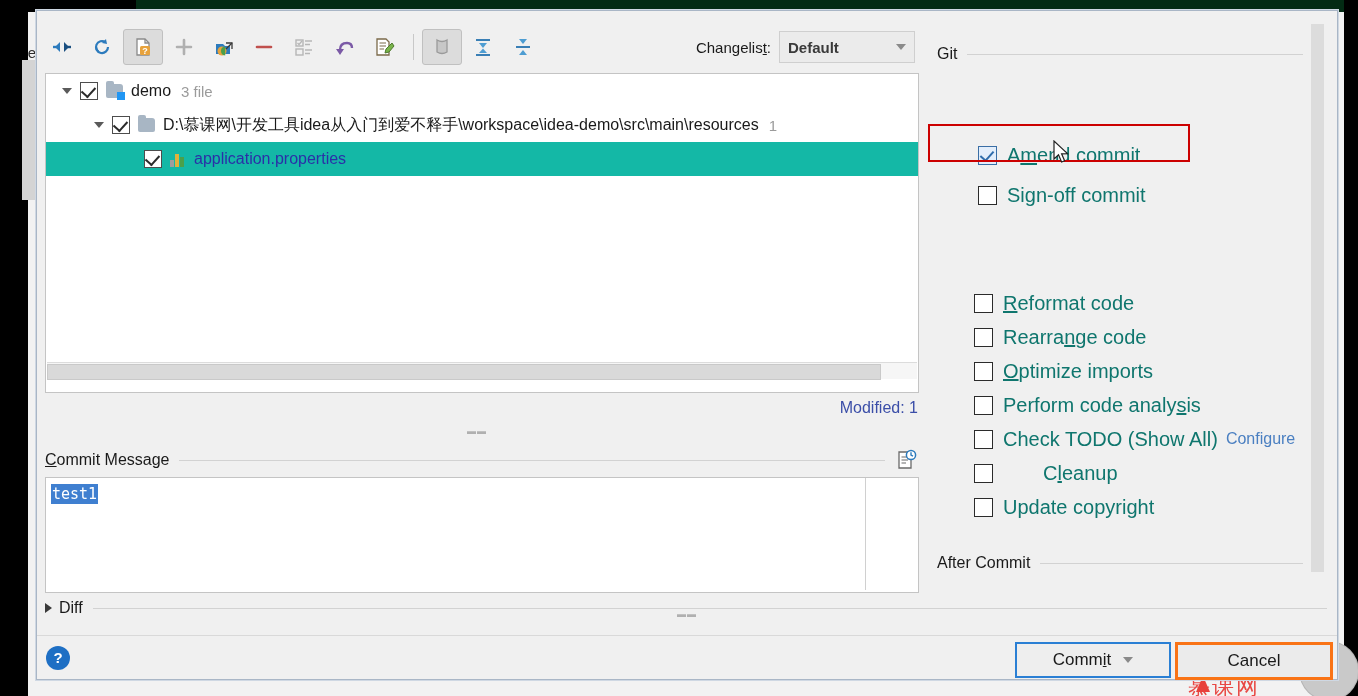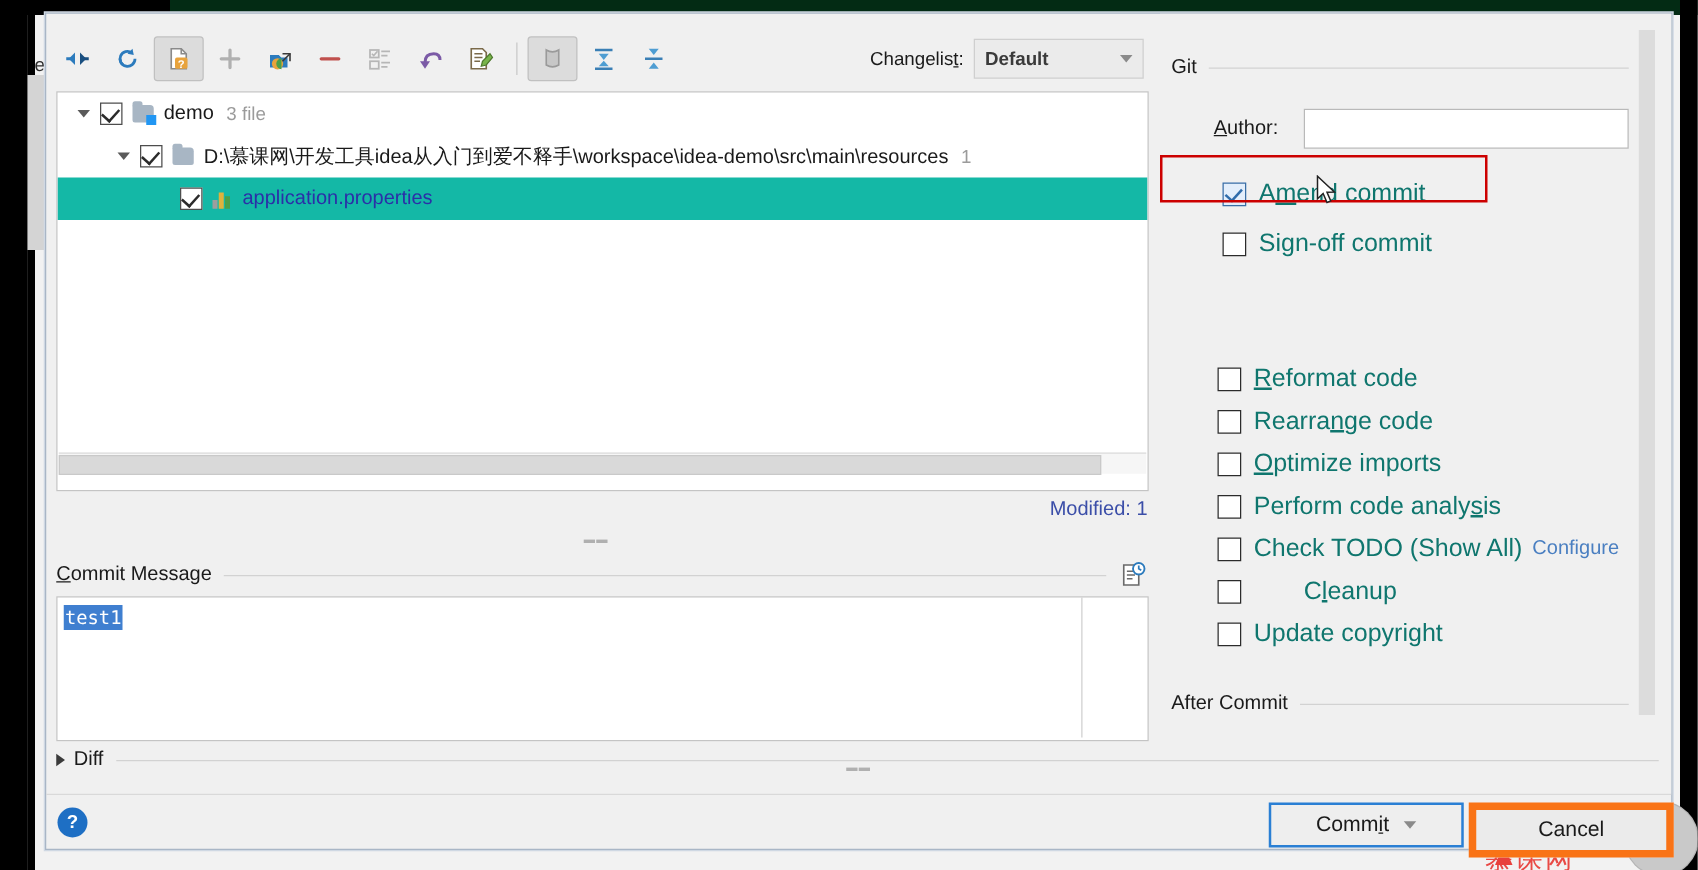--- a/index.html
+++ b/index.html
@@ -97,21 +97,21 @@
      border-left:7px solid #3a3a3a;margin-right:7px;}
   .diff-label{font-size:16px;color:#1a1a1a;white-space:nowrap;}
   .diff-rule{flex:1;height:1px;background:#d2d2d2;margin-left:10px;}
   .diff-grip{position:absolute;left:640px;top:598px;font-size:9px;color:#b0b0b0;letter-spacing:1px;}
 
   
   .footer{position:absolute;left:0;top:624px;width:1300px;height:44px;border-top:1px solid #d9d9d9;}
   .help{position:absolute;left:9px;top:10px;width:24px;height:24px;border-radius:50%;background:#1e6fc4;
      color:#fff;font-size:15px;font-weight:bold;text-align:center;line-height:24px;}
   .btn{position:absolute;height:32px;display:flex;align-items:center;justify-content:center;
-     font-size:17px;color:#1a1a1a;background:#ebebeb;border:6px solid #f97316;}
+     font-size:17px;color:#1a1a1a;background:#ebebeb;border:3px solid #f97316;}
   .btn-commit{left:978px;top:6px;width:152px;border:2px solid #2a7fd4;background:#eeeeee;}
   .btn-commit u{text-decoration:underline;}
   .btn-commit .chev{margin-left:12px;}
   .btn-cancel{left:1138px;top:6px;width:152px;}
 
   
   .grp{position:absolute;display:flex;align-items:center;width:366px;}
   .grp-t{font-size:16px;color:#1a1a1a;white-space:nowrap;}
   .grp-r{flex:1;height:1px;background:#d2d2d2;margin-left:10px;}
 
@@ -329,24 +329,20 @@
 
     </div>
 
     <div class="dlg-right">
 
       <div class="grp" style="left:9px;top:34px;">
         <span class="grp-t">Git</span>
         <span class="grp-r"></span>
       </div>
 
-      <div class="author-row">
-        <div class="author-lbl"><u>A</u>uthor:</div>
-        <div class="author-in"></div>
-      </div>
 
       <div class="ck-row" style="left:50px;top:131px;">
         <div class="ck on"></div>
         <div class="ck-lbl">A<u>m</u>end commit</div>
       </div>
 
       <div class="ck-row" style="left:50px;top:171px;">
         <div class="ck"></div>
         <div class="ck-lbl">Si<u>g</u>n-off commit</div>
       </div>

